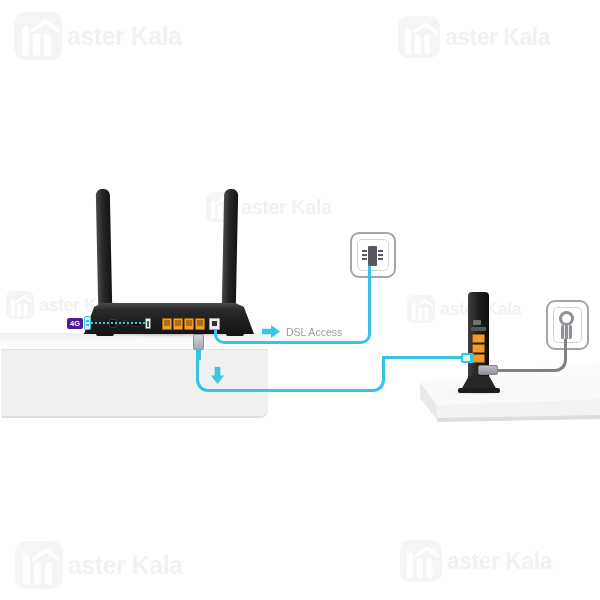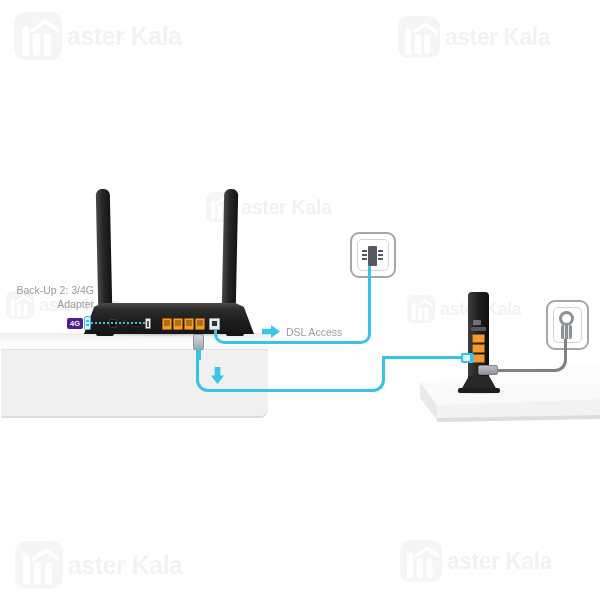--- a/index.html
+++ b/index.html
@@ -251,24 +251,20 @@
   <div class="cable-dsl-b"></div>
 
   <div class="eth-conn-left"></div>
   <div class="cable-eth-c"></div>
   <div class="cable-eth-e"></div>
   <div class="eth-conn-right"></div>
 
   <div class="arrow-right"></div>
   <div class="lbl lbl-dsl">DSL Access</div>
   <div class="arrow-down"></div>
-  <div class="lbl lbl-backup2">
-    <span style="position:static;display:block;">Back-Up 2: 3/4G</span>
-    <span style="position:static;display:block;">Adapter</span>
-  </div>
 
   <div class="rtable">
     <div class="rt-side"></div>
     <div class="rt-top"></div>
     <div class="rt-front"></div>
     <div class="rt-edge"></div>
   </div>
   <div class="modem-shadow"></div>
 
   <div class="modem-tower"></div>

